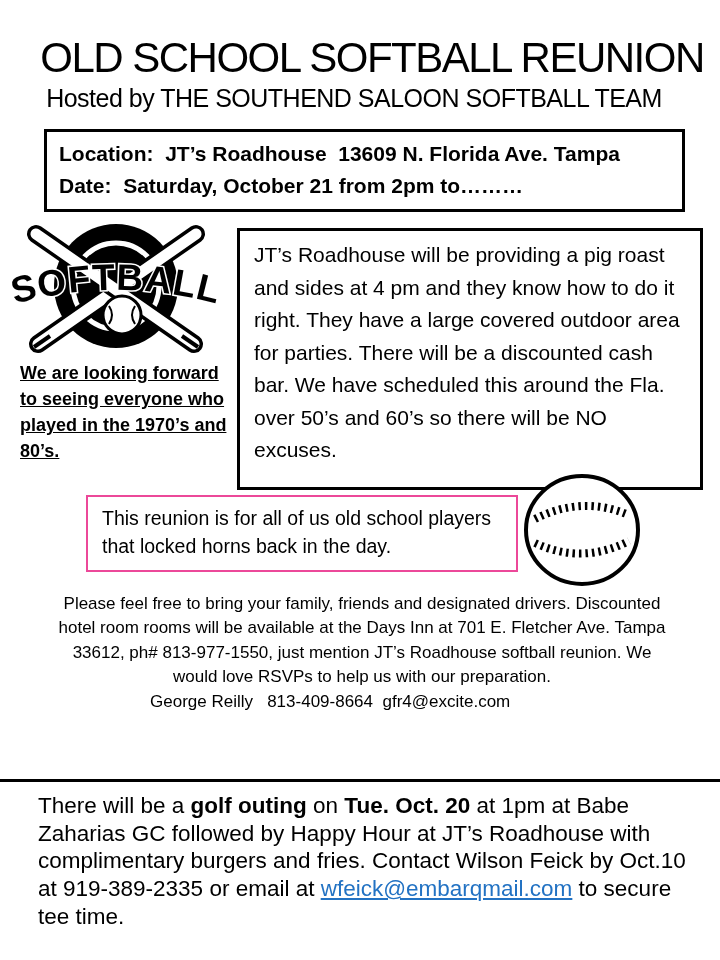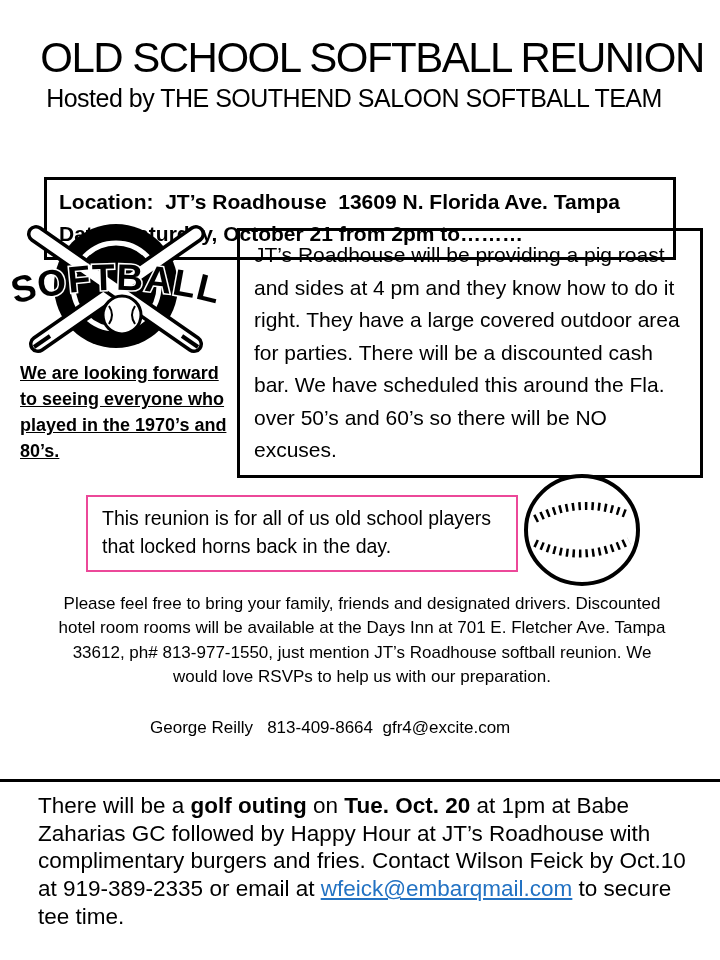--- a/index.html
+++ b/index.html
@@ -17,52 +17,52 @@
     letter-spacing:-1.5px; margin:12px; white-space:nowrap;
   }
   .subtitle {
     position:absolute; top:84px; left:0; width:708px;
     text-align:center; font-size:25px; font-weight:normal;
     letter-spacing:-0.5px; margin:0; white-space:nowrap;
   }
 
   .location-box {
     position:absolute; left:44px; top:129px; width:604px;
-    border:3px solid #000; padding:6px 10px 8px 12px;
-    font-weight:bold; font-size:21px; line-height:1.5;margin-top:48px;
+    border:3px solid #000; padding:6px 19px 8px 12px;
+    font-weight:bold; font-size:21px; line-height:1.5;
   }
   .location-box div { white-space:pre-wrap; }
 
   .logo-wrap { position:absolute; left:10px; top:218px; width:212px; height:146px; }
 
   .left-note {
     position:absolute; left:20px; top:360px; width:218px;
     font-weight:bold; font-size:18px; line-height:1.45;text-decoration:underline;
   }
 
   .roadhouse-box {
     position:absolute; left:237px; top:228px; width:434px;
-    border:3px solid #000; padding:8px 12px 8px 14px;
+    border:3px solid #000; padding:8px 12px 20px 14px;
     font-size:21px; line-height:1.55;
   }
 
   .reunion-box {
     position:absolute; left:86px; top:495px; width:404px;
     border:2px solid #ec4899; padding:7px 10px 9px 14px;
     font-size:19.5px; line-height:1.45;
   }
 
   .baseball-wrap { position:absolute; left:522px; top:473px; width:120px; height:114px; }
 
   .details-para {
     position:absolute; left:58px; top:592px; width:608px;
     font-size:17px; line-height:1.43;text-align:center;
   }
   .contacts {
-    position:absolute; left:150px; top:715px; width:540px;
+    position:absolute; left:150px; top:689px; width:540px;
     font-size:17px; line-height:1.55;
   }
   .contacts div { white-space:pre-wrap; }
 
   .divider {
     position:absolute; left:0; top:779px; width:720px; height:3px;
     background:#000;
   }
 
   .golf-para {

